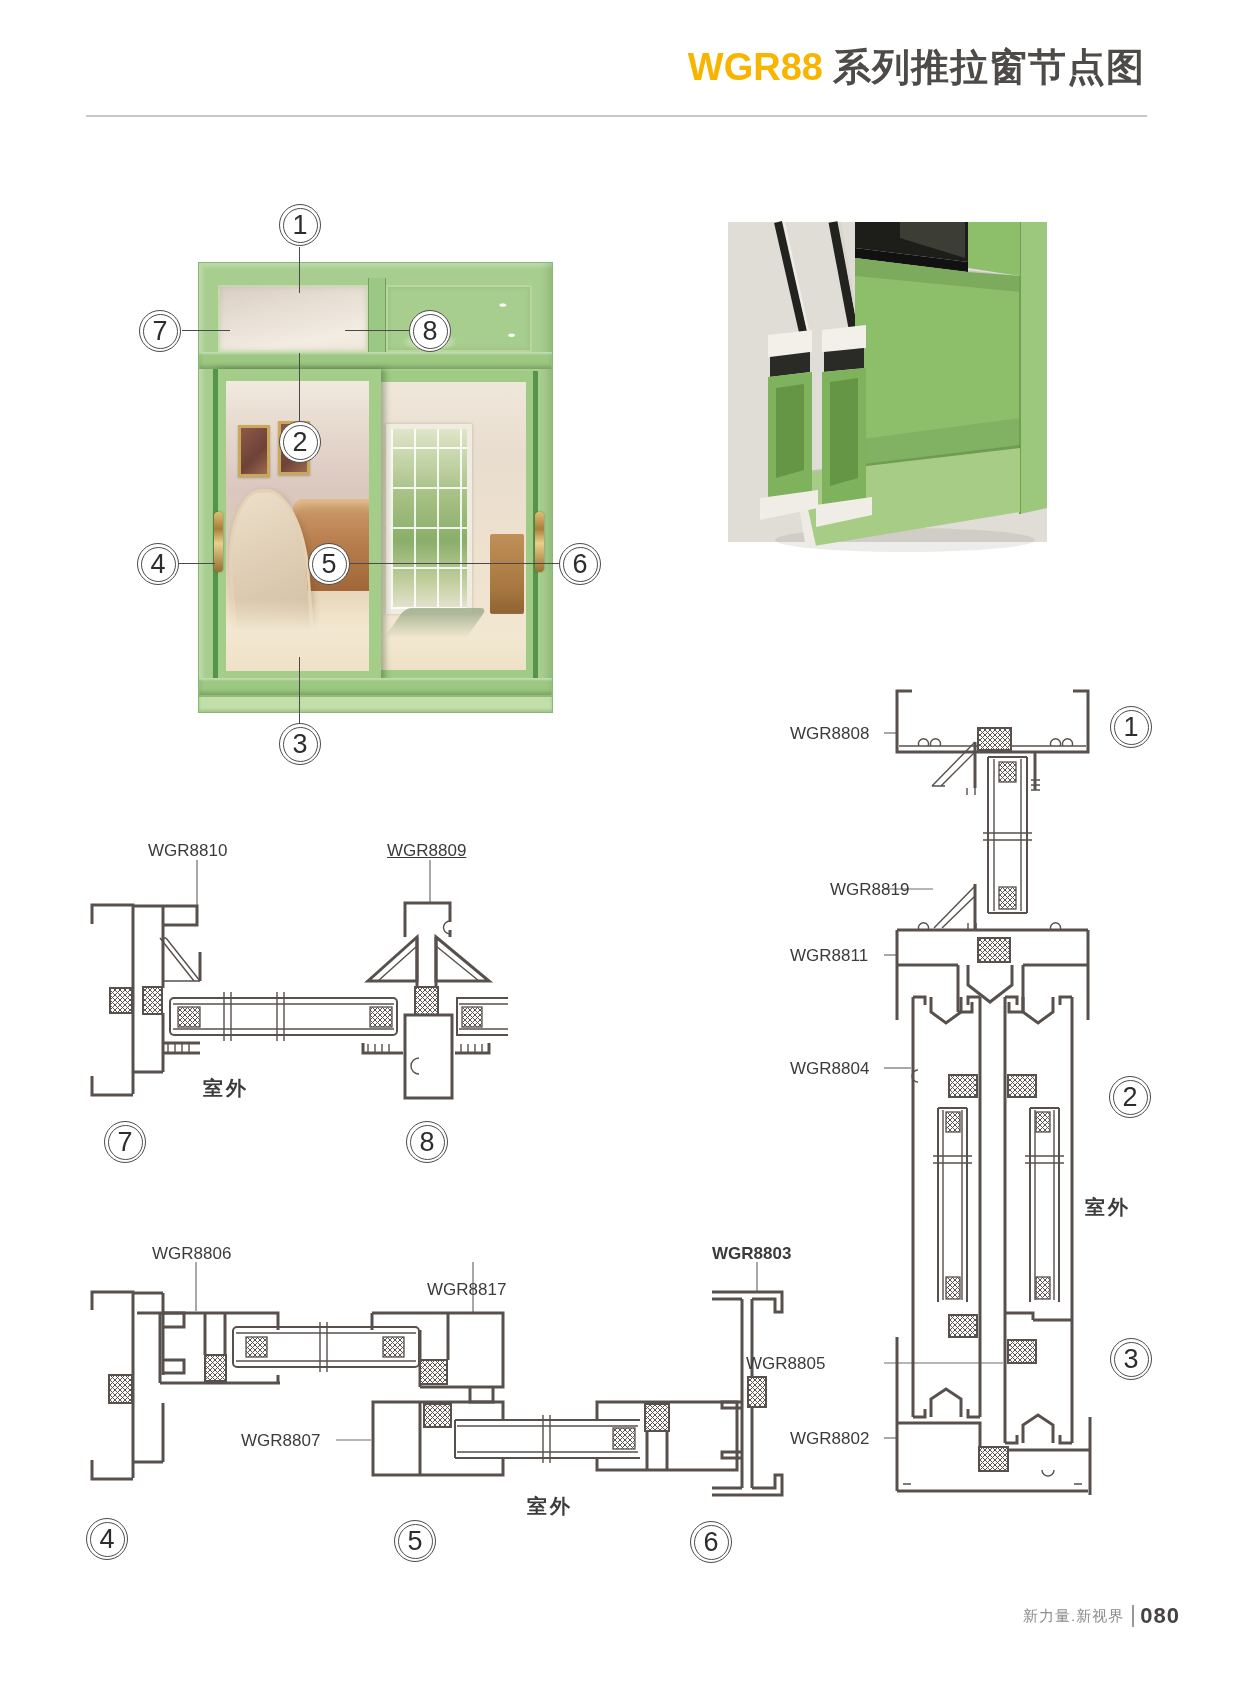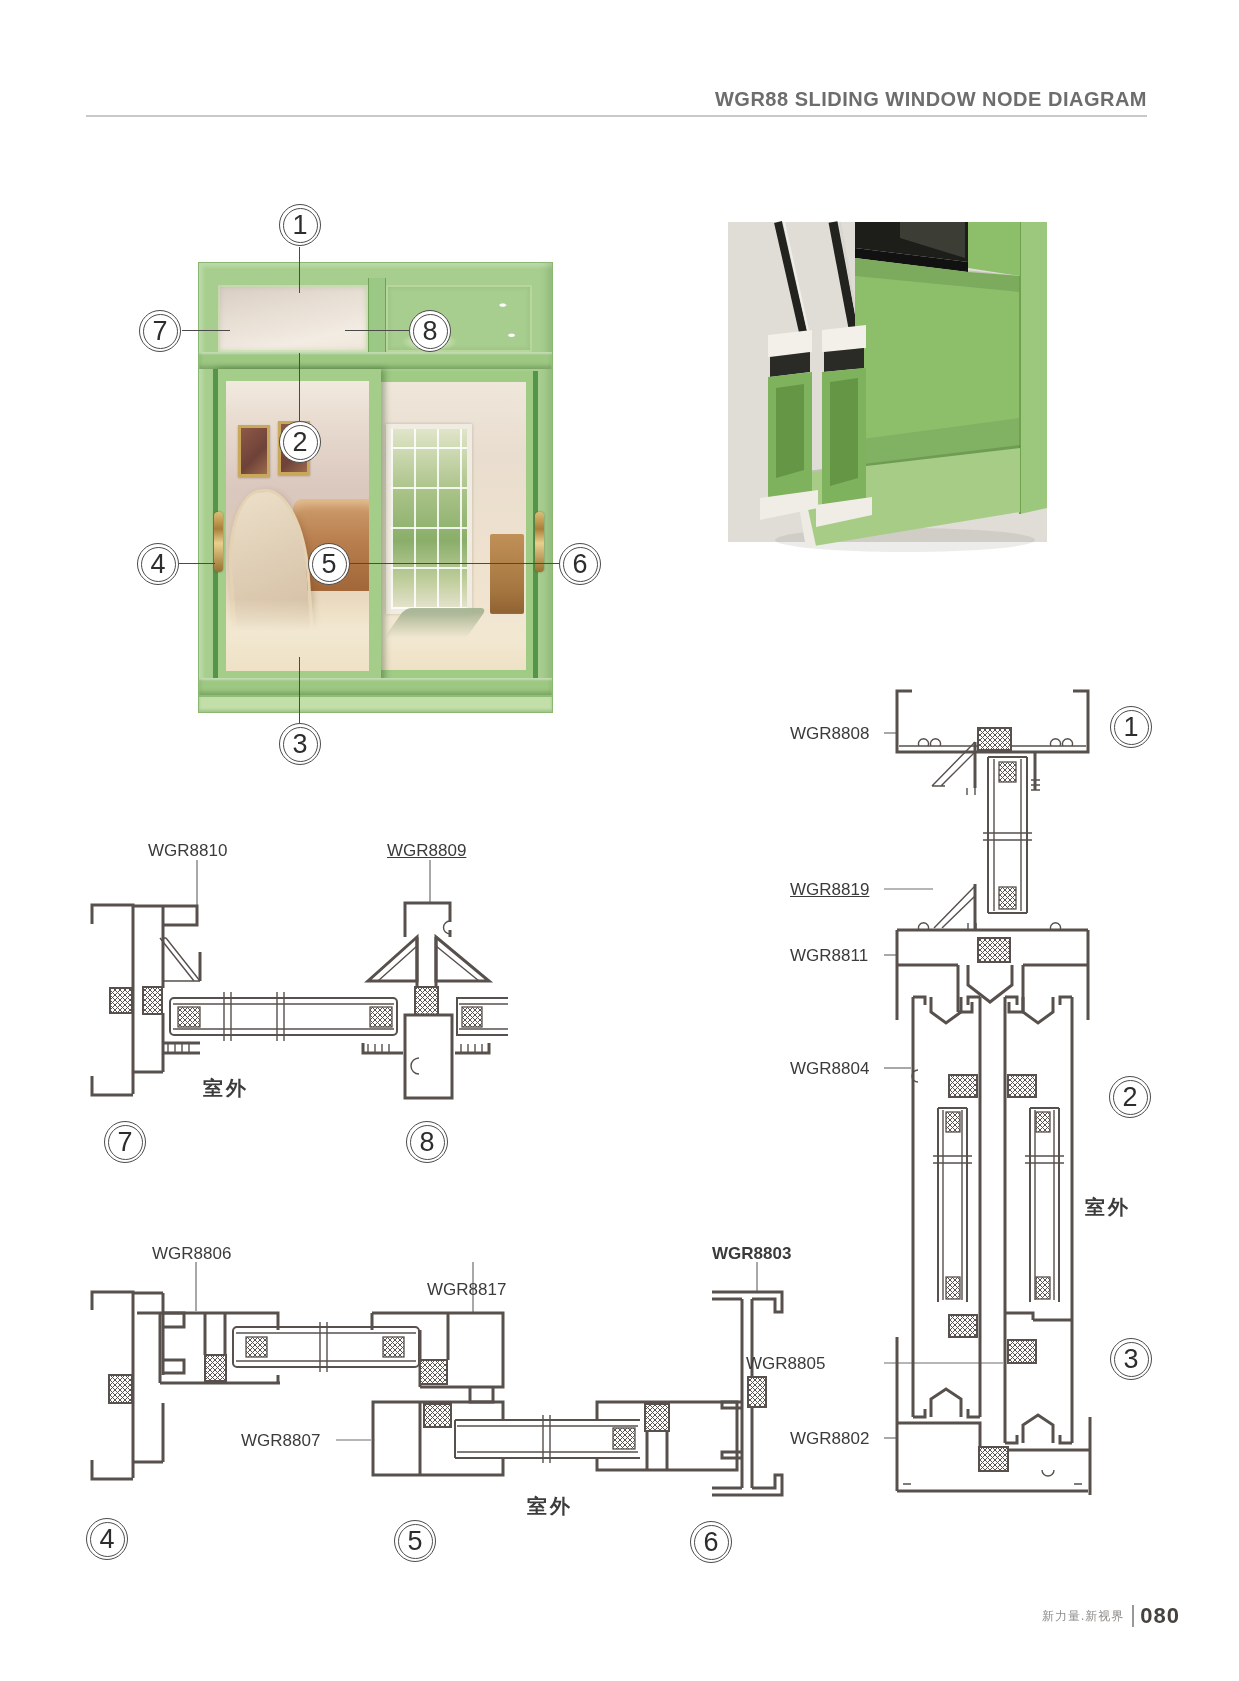--- a/index.html
+++ b/index.html
@@ -59,30 +59,32 @@
   .gardendoor{position:absolute;border:5px solid #f1ece1;box-sizing:border-box;
       background:
         repeating-linear-gradient(90deg, rgba(255,255,255,.85) 0 2px, rgba(255,255,255,0) 2px 23px),
         repeating-linear-gradient(0deg, rgba(255,255,255,.85) 0 2px, rgba(255,255,255,0) 2px 40px),
         linear-gradient(180deg,#e0e5c9 0%,#a9c287 35%,#8aae6a 62%,#c2cf9e 85%,#e6e3cf 100%);
       box-shadow:0 0 3px rgba(80,80,60,.3);}
   .cabinet{position:absolute;background:linear-gradient(180deg,#c09058,#a5763f 70%,#8f6232);border-radius:2px;}
   .rug{position:absolute;background:#9fae8c;opacity:.85;border-radius:6px;transform:skewX(-35deg);}
   
   .footer{position:absolute;top:1602px;left:980px;width:200px;height:28px;display:flex;align-items:center;justify-content:flex-end;}
-  .footer .tag{font-size:12px;color:#8f8c8a;letter-spacing:1px;}
+  .footer .tag{font-size:15px;color:#8f8c8a;letter-spacing:1px;}
   .footer .sep{width:2px;height:22px;background:#9a9794;margin:0 6px 0 8px;}
   .footer .pg{font-size:22px;font-weight:bold;color:#46423f;letter-spacing:1px;}
 </style>
 </head>
 <body>
 
 <div class="page">
 
-  <div class="title2">WGR88 SLIDING WINDOW NODE DIAGRAM</div>
+  <div class="title1">
+    <span class="series">WGR88</span><span class="zh">系列推拉窗节点图</span>
+  </div>
   <div class="rule"></div>
 
   <svg class="abs" style="left:0;top:0;pointer-events:none;" width="1239" height="1681" aria-hidden="true">
     <defs>
       <pattern id="hx" width="5" height="5" patternUnits="userSpaceOnUse">
         <rect width="5" height="5" fill="#ffffff"></rect>
         <path d="M0 5L5 0M0 0L5 5" stroke="#5a534f" stroke-width="1"></path>
       </pattern>
     </defs>
 
@@ -379,21 +381,21 @@
       <span>4</span>
     </div>
   <div class="co" style="left:394px;top:1520px;">
       <span>5</span>
     </div>
   <div class="co" style="left:690px;top:1521px;">
       <span>6</span>
     </div>
 
   <div class="lbl r" style="left:790px;top:724px;">WGR8808</div>
-  <div class="lbl r" style="left:790px;top:880px;text-decoration:underline;">WGR8819</div>
+  <div class="lbl r" style="left:830px;top:880px;">WGR8819</div>
   <div class="lbl r" style="left:790px;top:946px;">WGR8811</div>
   <div class="lbl r" style="left:790px;top:1059px;">WGR8804</div>
   <div class="lbl r" style="left:746px;top:1354px;">WGR8805</div>
   <div class="lbl r" style="left:790px;top:1429px;">WGR8802</div>
   <div class="outdoor" style="left:1085px;top:1194px;">室外</div>
   <div class="co" style="left:1110px;top:706px;">
       <span>1</span>
     </div>
   <div class="co" style="left:1109px;top:1076px;">
       <span>2</span>

